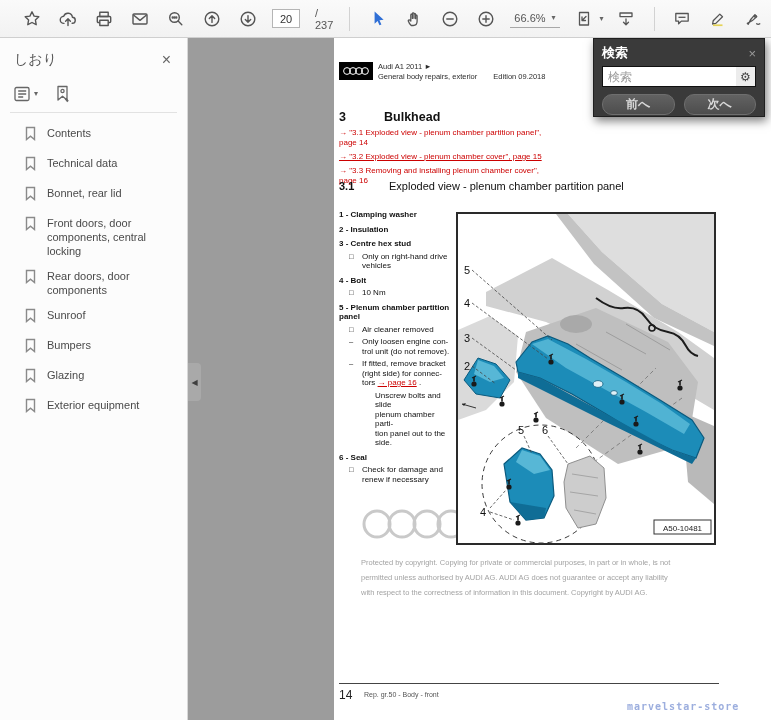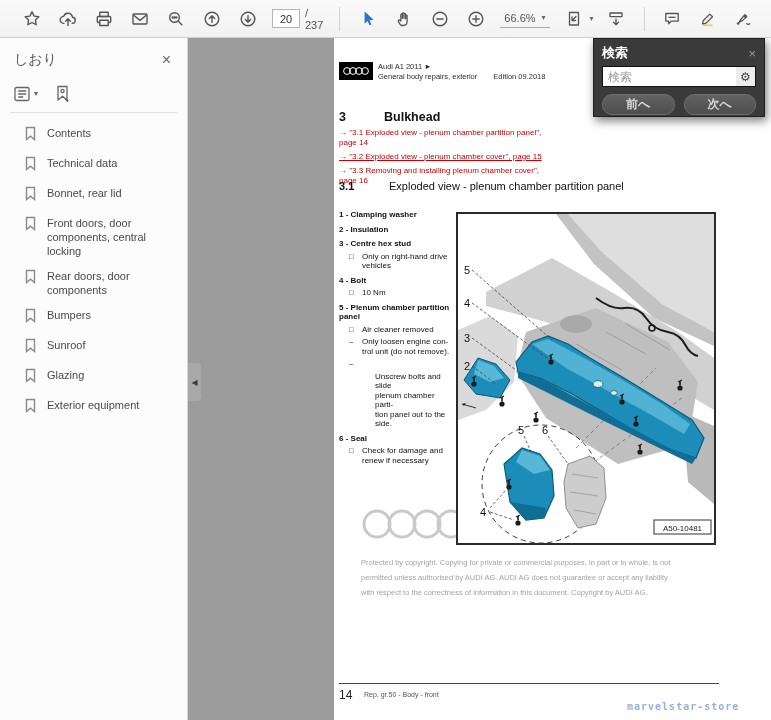--- a/index.html
+++ b/index.html
@@ -7,21 +7,21 @@
   body { font-family: "Liberation Sans", sans-serif; background: #9c9c9c; }
 
   
   .toolbar { height: 38px; background: linear-gradient(#fafafa,#f2f2f2);
     border-bottom: 1px solid #cfcfcf; display: flex; align-items: center;
     padding: 0 8px 0 18px; gap: 9px; }
   .tbtn { width: 27px; height: 27px; display: flex; align-items: center; justify-content: center;
     border-radius: 3px; flex: none; }
   .tbtn svg { display: block; }
   .sep { width: 1px; height: 24px; background: #d2d2d2; margin: 0 5px; flex: none; }
-  .page-box { display: flex; align-items: center; gap: 5px; margin: 0 2px; }
+  .page-box { display: flex; align-items: center; gap: 15px; margin: 0 2px; }
   .page-input { width: 28px; height: 19px; border: 1px solid #b5b5b5; background: #fff;
     text-align: center; font-size: 11px; color: #333; font-family: "Liberation Sans", sans-serif; }
   .page-total { font-size: 11px; color: #555; }
   .zoom-select { display: flex; align-items: center; gap: 6px; border-bottom: 1px solid #a8a8a8;
     padding: 2px 4px 3px; margin: 0 2px; }
   .zoom-value { font-size: 11px; color: #555; }
   .caret { font-size: 8px; color: #666; line-height: 1; }
 
   
   .main { display: flex; height: 682px; }
@@ -282,27 +282,27 @@
           <span class="bm-ic"><svg width="13" height="15" viewBox="0 0 13 15">
               <path d="M2.5 1.5h8v12l-4-3.4-4 3.4z" fill="none" stroke="#8a8a8a" stroke-width="1.4"></path>
             </svg></span>
           <span class="bm-label">Rear doors, door
 components</span>
         </div>
         <div class="bm-row">
           <span class="bm-ic"><svg width="13" height="15" viewBox="0 0 13 15">
               <path d="M2.5 1.5h8v12l-4-3.4-4 3.4z" fill="none" stroke="#8a8a8a" stroke-width="1.4"></path>
             </svg></span>
+          <span class="bm-label">Sunroof</span>
+        </div>
+        <div class="bm-row">
+          <span class="bm-ic"><svg width="13" height="15" viewBox="0 0 13 15">
+              <path d="M2.5 1.5h8v12l-4-3.4-4 3.4z" fill="none" stroke="#8a8a8a" stroke-width="1.4"></path>
+            </svg></span>
           <span class="bm-label">Bumpers</span>
-        </div>
-        <div class="bm-row">
-          <span class="bm-ic"><svg width="13" height="15" viewBox="0 0 13 15">
-              <path d="M2.5 1.5h8v12l-4-3.4-4 3.4z" fill="none" stroke="#8a8a8a" stroke-width="1.4"></path>
-            </svg></span>
-          <span class="bm-label">Sunroof</span>
         </div>
         <div class="bm-row">
           <span class="bm-ic"><svg width="13" height="15" viewBox="0 0 13 15">
               <path d="M2.5 1.5h8v12l-4-3.4-4 3.4z" fill="none" stroke="#8a8a8a" stroke-width="1.4"></path>
             </svg></span>
           <span class="bm-label">Glazing</span>
         </div>
         <div class="bm-row">
           <span class="bm-ic"><svg width="13" height="15" viewBox="0 0 13 15">
               <path d="M2.5 1.5h8v12l-4-3.4-4 3.4z" fill="none" stroke="#8a8a8a" stroke-width="1.4"></path>
@@ -384,20 +384,23 @@
               <span class="bullet">□</span>
               <span class="ntext">Air cleaner removed</span>
             </div>
             <div class="note dash">
               <span class="bullet">–</span>
               <span class="ntext">Only loosen engine con-
 trol unit (do not remove).</span>
             </div>
             <div class="note dash">
               <span class="bullet">–</span>
+              <span class="ntext">If fitted, remove bracket
+(right side) for connec-
+tors <span class="inline-link">→ page 16</span> .</span>
             </div>
             <div class="note plain">
               <span class="bullet"></span>
               <span class="ntext">Unscrew bolts and slide
 plenum chamber parti-
 tion panel out to the
 side.</span>
             </div>
           </div>
           <div class="part">

